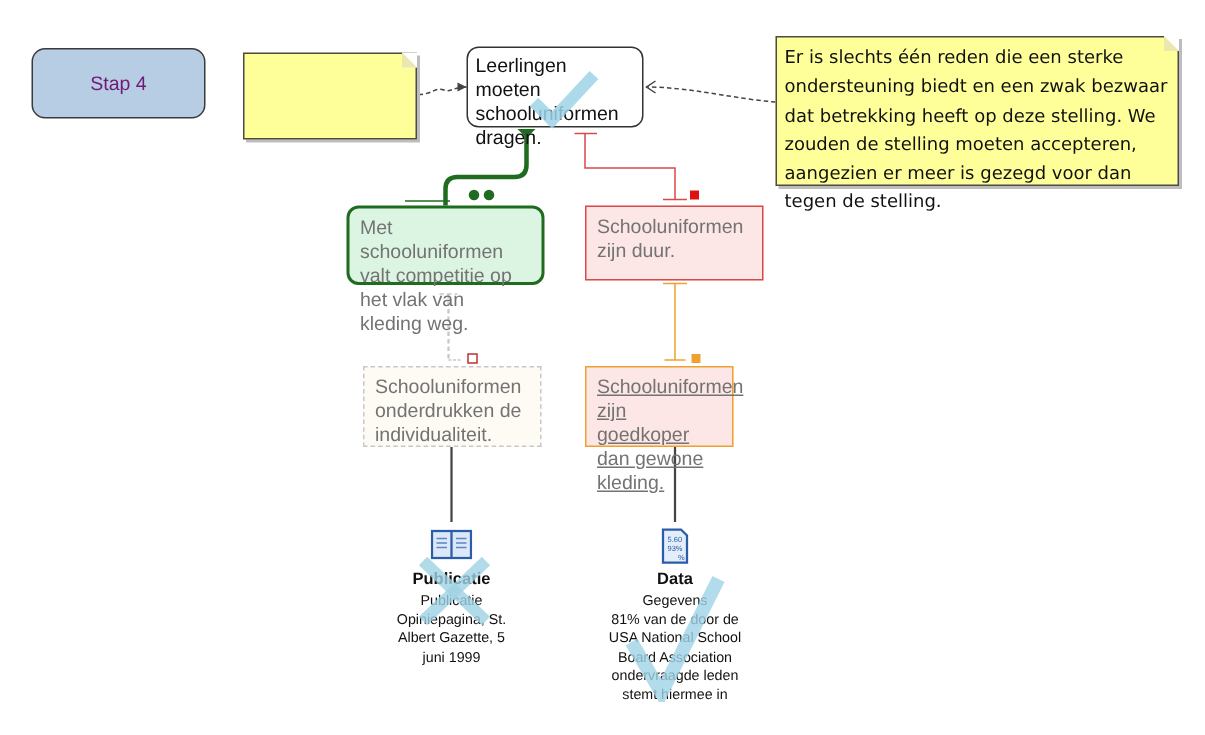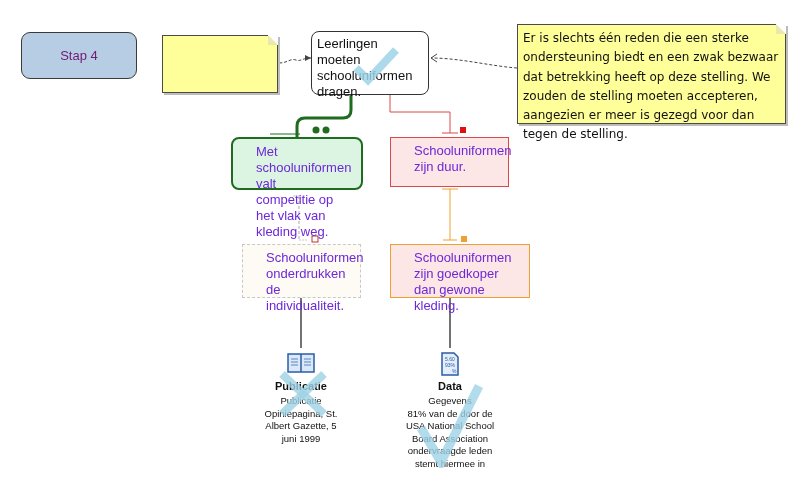--- a/index.html
+++ b/index.html
@@ -13,28 +13,28 @@
   }
   .note {
     background:#ffff99; border:1px solid #4a4a4a; box-shadow:2px 2px 0 #bdbdbd;
     font-family:"DejaVu Sans", sans-serif; color:#111;
   }
   .note .fold { position:absolute; right:-1px; top:-1px; width:0; height:0;
     border-left:10px solid #e8e8b0; border-top:10px solid #ffffff; }
   .note1 { left:162px; top:35px; width:116px; height:58px; font-weight:bold; font-size:12.5px; line-height:19px; padding:4px 5px; box-sizing:border-box; }
   .note2 { left:517px; top:24px; width:269px; height:100px; font-size:12px; line-height:19.3px; padding:4px 5px; box-sizing:border-box; }
   .claim {
-    left:311px; top:31px; width:118px; height:64px; background:#fff; border:1px solid #333; border-radius:8px;
+    left:311px; top:31px; width:118px; height:54px; background:#fff; border:1px solid #333; border-radius:8px;
     font-size:13px; line-height:16px; padding:4px 5px; box-sizing:border-box; color:#111;
   }
-  .box { font-size:13px; line-height:16px; padding:5px 23px; box-sizing:border-box; color:#6d28d9; }
+  .box { font-size:13px; line-height:16px; padding:5px 7px; box-sizing:border-box; color:#737373; }
   .reason { left:231px; top:137px; width:132px; height:53px; background:#dcf5e2; border:2px solid #1f6b1f; border-radius:8px; }
   .obj1 { left:390px; top:137px; width:119px; height:50px; background:#fde6e6; border:1px solid #d9484a; }
   .obj2 { left:242px; top:244px; width:119px; height:54px; background:#fdfbf4; border:1px dashed #c8c8c8; }
-  .rebut { left:390px; top:244px; width:140px; height:54px; background:#fde6e6; border:1px solid #f0a030; }
+  .rebut { left:390px; top:244px; width:99px; height:54px; background:#fde6e6; border:1px solid #f0a030;text-decoration:underline; }
   .lbl { font-size:9.5px; line-height:10px;margin-top:48px; }
   .src-title { font-size:11px; font-weight:bold; text-align:center; color:#111; }
   .src-text { font-size:9.5px; line-height:12.5px; text-align:center; color:#111; }
 </style>
 </head>
 <body>
 
 <svg class="wires" viewBox="0 0 803 490">
 
   <path d="M279 63 C 288 63 290 58 296 60 C 300 62 302 58 311 58" fill="none" stroke="#444" stroke-width="1" stroke-dasharray="3,2"></path>

